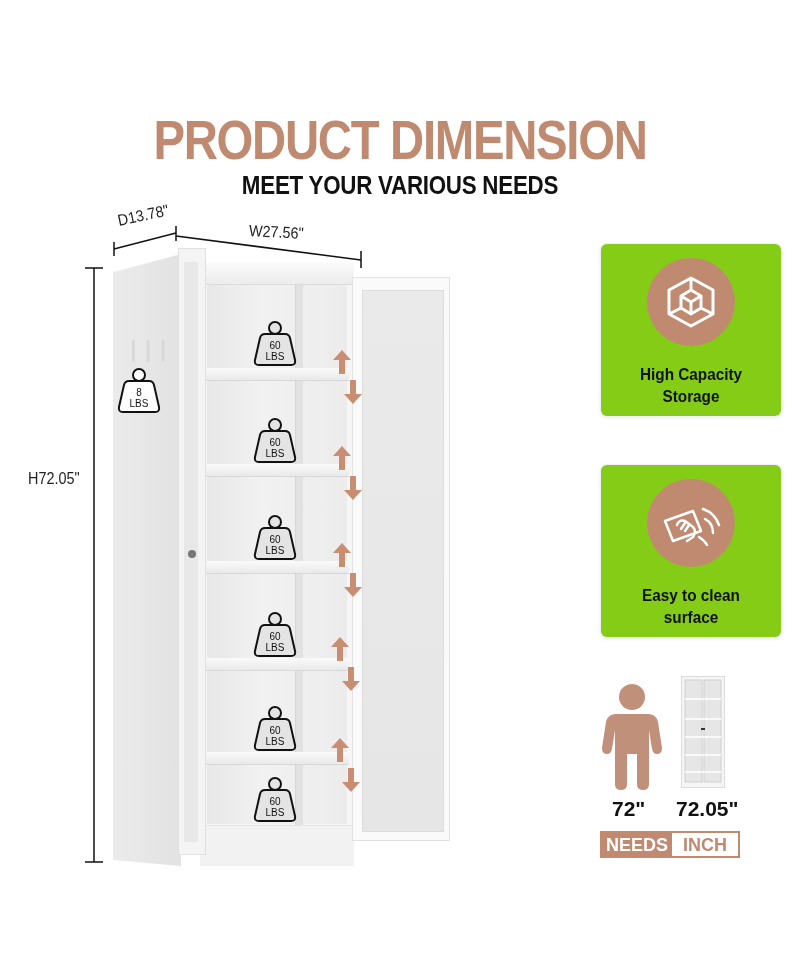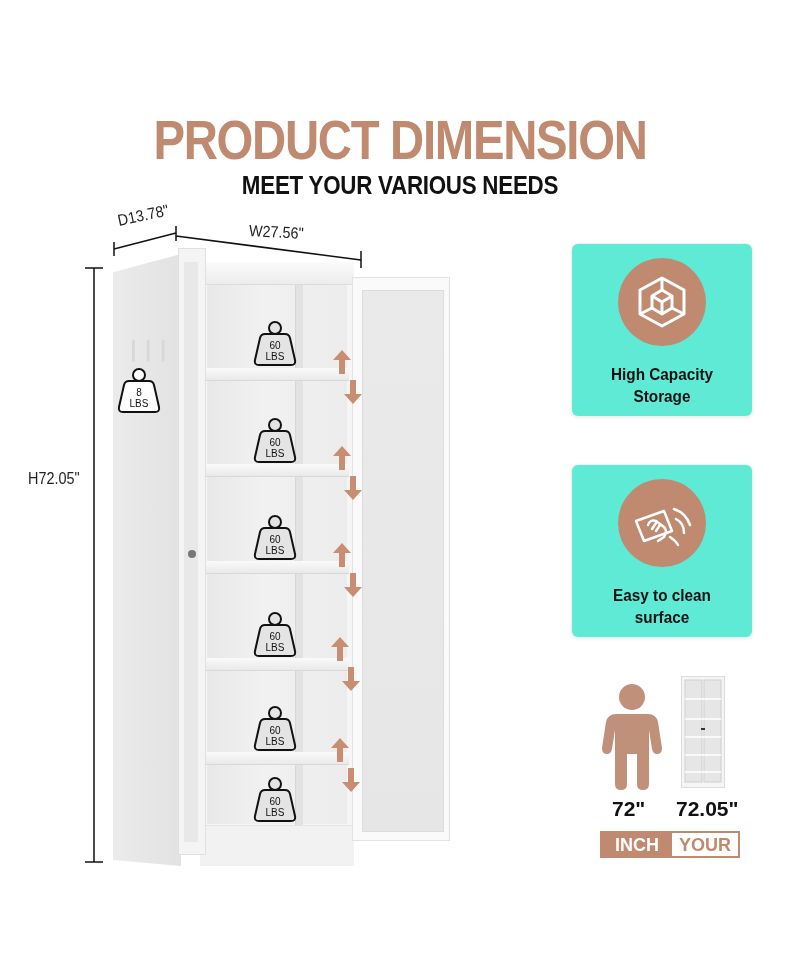--- a/index.html
+++ b/index.html
@@ -37,21 +37,21 @@
 
   
   .weight { width:44px; height:48px; }
   .weight svg { position:absolute; left:0; top:0; }
   .weight .lbl { position:absolute; left:0; width:44px; top:20px; text-align:center; font-size:10px; font-weight:normal;
                  line-height:11px; color:#111; }
 
   .arrow svg { display:block; }
 
   
-  .card { left:572px; width:180px; background:#5eead4; border-radius:6px;
+  .card { left:601px; width:180px; background:#84cc16; border-radius:6px;
           box-shadow:0 0 0 1px #f0f0f0, 0 1px 4px rgba(0,0,0,0.12); }
   .card .circle { position:absolute; left:46px; top:14px; width:88px; height:88px; border-radius:50%; background:#bf8a6f; }
   .card .circle svg { position:absolute; left:0; top:0; }
   .card .label { position:absolute; left:0; width:180px; top:120px; text-align:center; font-size:17px; font-weight:bold;
                  color:#111; line-height:22px; transform:scaleX(0.9); }
 
   
   .person { left:602px; top:684px; }
   .mini-cab { left:681px; top:676px; width:42px; height:110px; background:#f5f5f5; border:1px solid #dcdcdc; }
   .cmp-val { font-size:21px; font-weight:bold; color:#111; }
@@ -227,15 +227,15 @@
       <line x1="3" y1="95" x2="39" y2="95"></line>
     </g>
     <rect x="19" y="51" width="4" height="2" fill="#333"></rect>
   </svg>
 </div>
 
 <div class="abs cmp-val" style="left:612px;top:797px;">72"</div>
 <div class="abs cmp-val" style="left:676px;top:797px;">72.05"</div>
 
 <div class="abs unit-box">
-  <div class="u">INCH</div>
-  <div class="i">YOUR</div>
+  <div class="u">NEEDS</div>
+  <div class="i">INCH</div>
 </div>
 
 </body></html>

